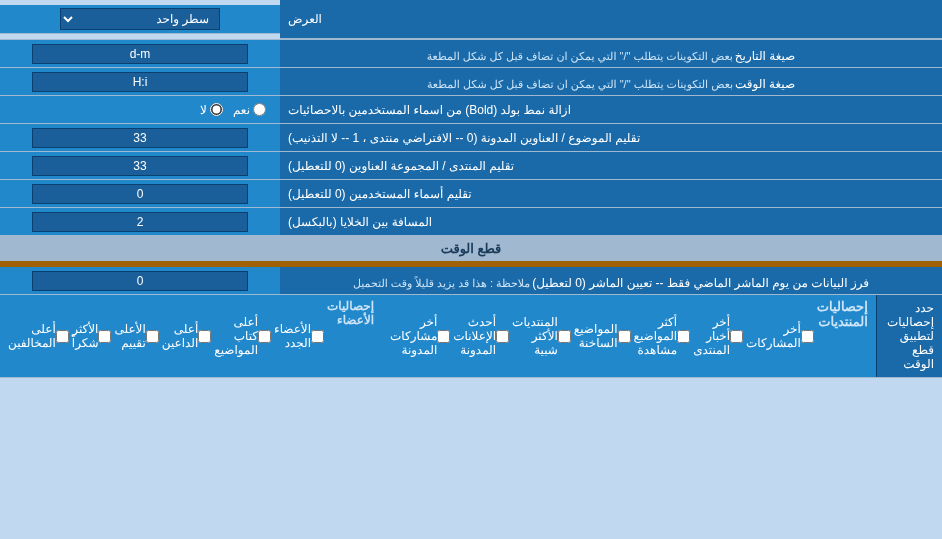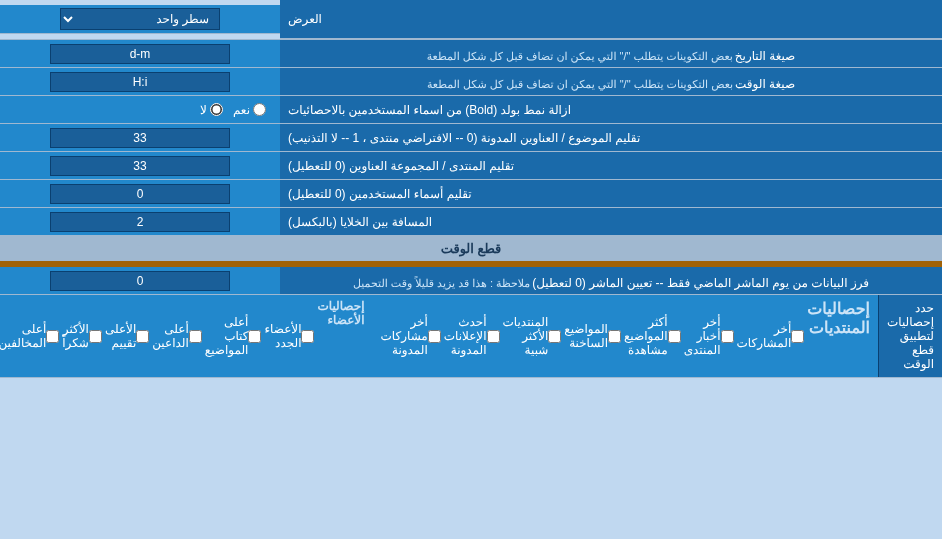--- a/index.html
+++ b/index.html
@@ -55,21 +55,21 @@
       padding: 3px 6px;
     }
 
     .row-input input[type="text"] {
       background: #1a5f99;
       color: #fff;
       border: 1px solid #0a4070;
       padding: 2px 4px;
       font-size: 12px;
       text-align: center;
-      width: 180px;
+      width: 216px;
       direction: ltr;
     }
 
     .section-header {
       background: #a0b8d0;
       color: #1a3a5a;
       font-weight: bold;
       font-size: 13px;
       text-align: center;
       padding: 5px 8px;
@@ -269,21 +269,21 @@
     <div class="row-input">
       <input type="text" value="0" style="">
     </div>
   </div>
 
   <div class="checkboxes-section">
     <div class="checkboxes-label">حدد إحصاليات لتطبيق قطع الوقت</div>
     <div class="checkboxes-cols">
 
       <div class="checkbox-col">
-        <div style="color:#cce4f7; font-size:16px; font-weight:bold; text-align:right; margin-bottom:3px;">إحصاليات المنتديات</div>
+        <div style="color:#cce4f7; font-size:13px; font-weight:bold; text-align:right; margin-bottom:3px;">إحصاليات المنتديات</div>
         <div class="checkbox-item">
           <input type="checkbox" style="">
           <span>أخر المشاركات</span>
         </div>
         <div class="checkbox-item">
           <input type="checkbox" style="">
           <span>أخر أخبار المنتدى</span>
         </div>
         <div class="checkbox-item">
           <input type="checkbox" style="">

